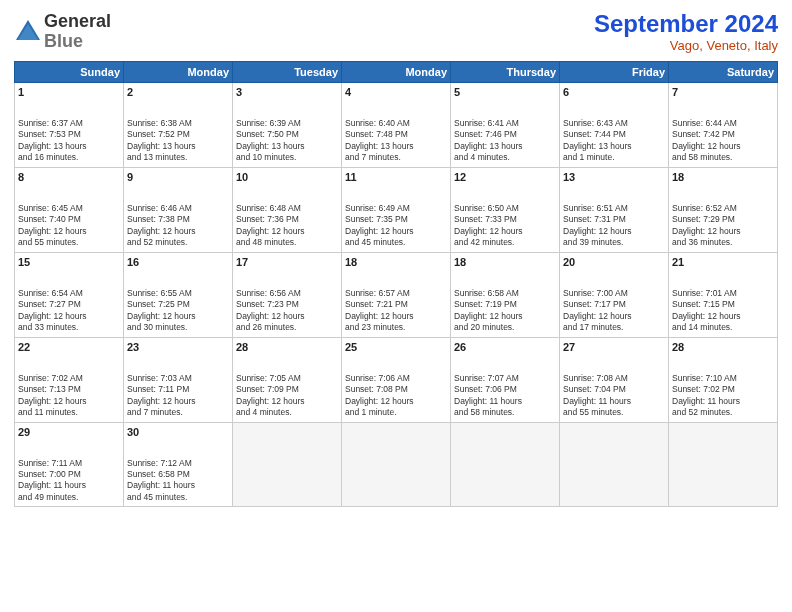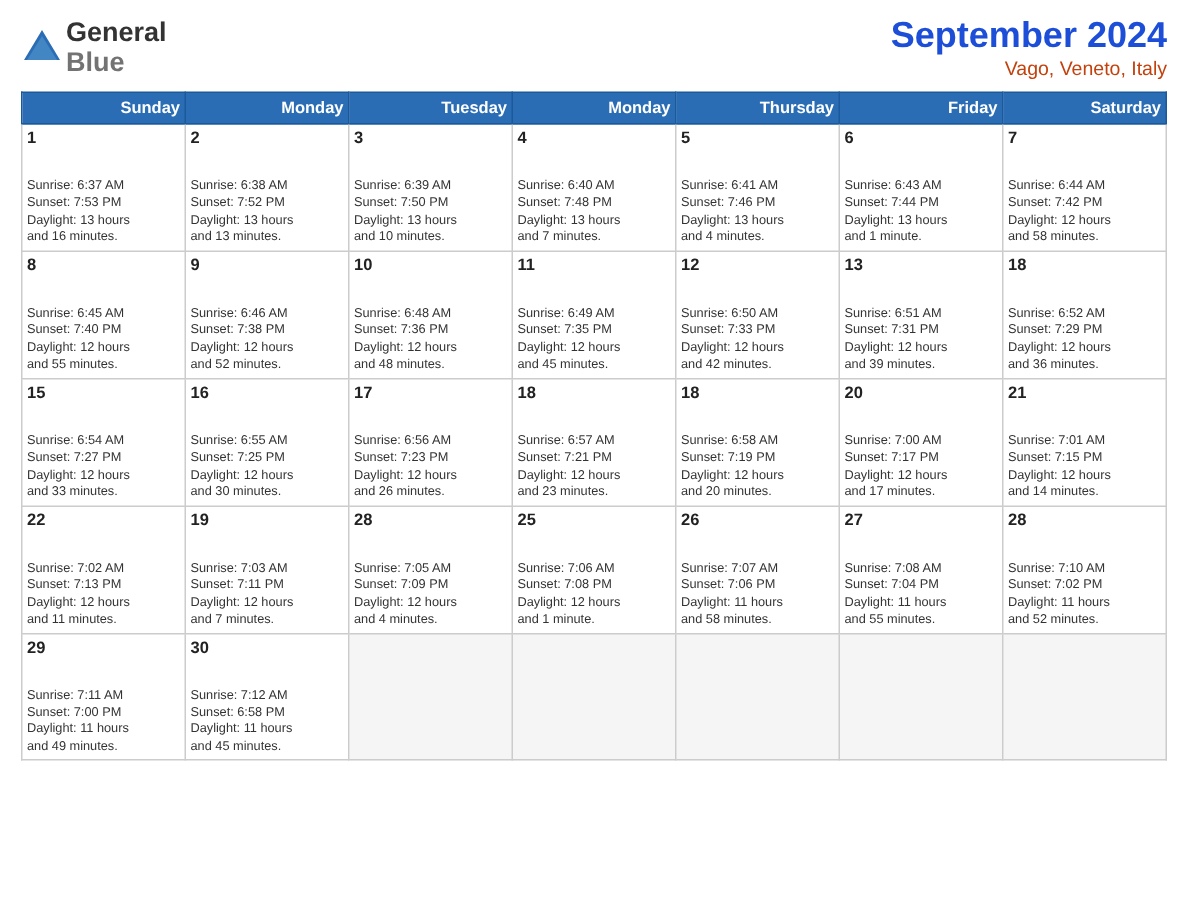--- a/index.html
+++ b/index.html
@@ -218,21 +218,21 @@
             <span class="day-num">21</span>
             <div class="cell-text">Sunrise: 7:01 AM<br>Sunset: 7:15 PM<br>Daylight: 12 hours<br>and 14 minutes.</div>
           </td>
         </tr>
         <tr>
           <td>
             <span class="day-num">22</span>
             <div class="cell-text">Sunrise: 7:02 AM<br>Sunset: 7:13 PM<br>Daylight: 12 hours<br>and 11 minutes.</div>
           </td>
           <td>
-            <span class="day-num">19</span>
+            <span class="day-num">23</span>
             <div class="cell-text">Sunrise: 7:03 AM<br>Sunset: 7:11 PM<br>Daylight: 12 hours<br>and 7 minutes.</div>
           </td>
           <td>
             <span class="day-num">28</span>
             <div class="cell-text">Sunrise: 7:05 AM<br>Sunset: 7:09 PM<br>Daylight: 12 hours<br>and 4 minutes.</div>
           </td>
           <td>
             <span class="day-num">25</span>
             <div class="cell-text">Sunrise: 7:06 AM<br>Sunset: 7:08 PM<br>Daylight: 12 hours<br>and 1 minute.</div>
           </td>

